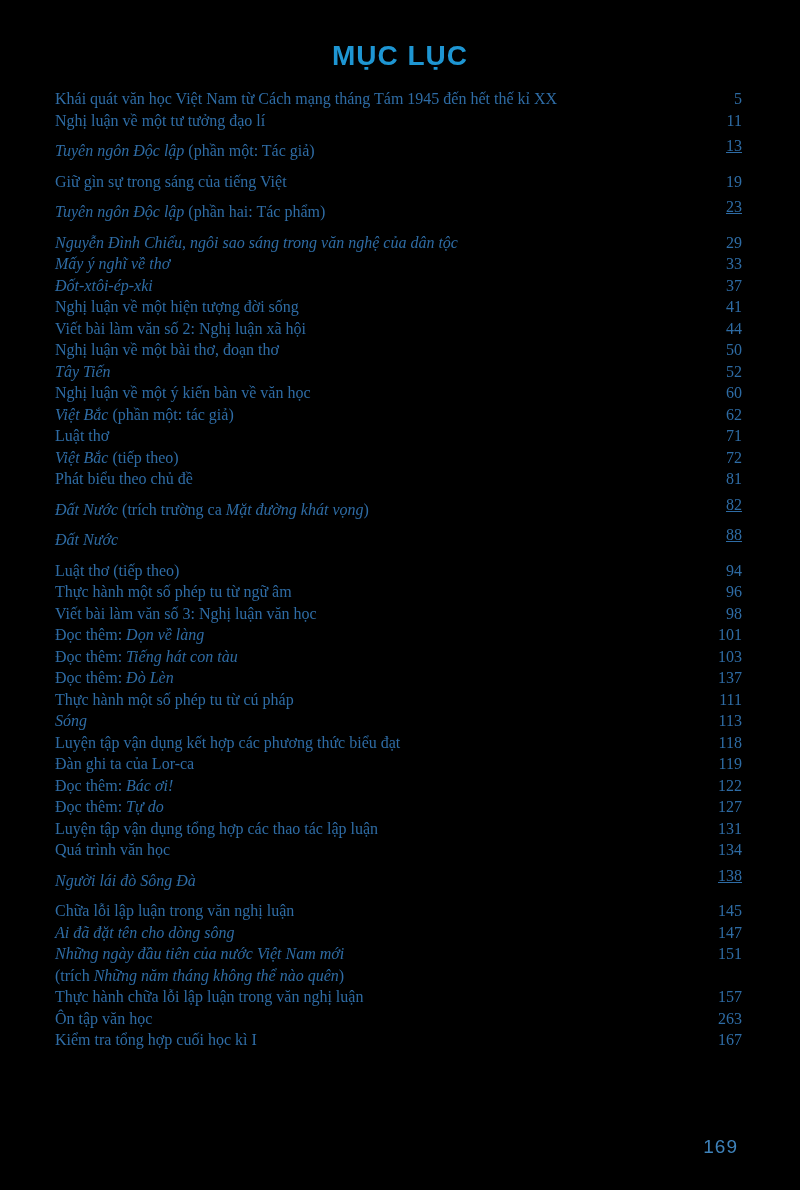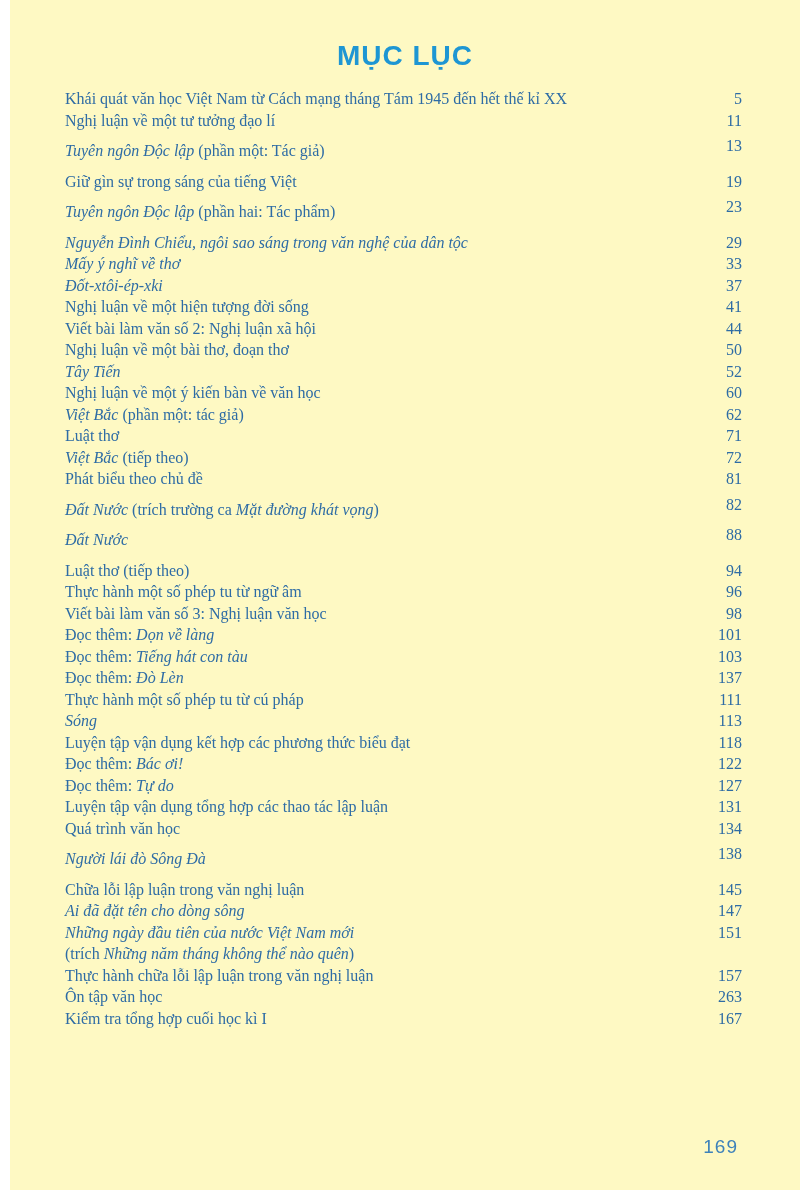--- a/index.html
+++ b/index.html
@@ -10,22 +10,21 @@
   body {
     width: 800px;
     height: 1190px;
     position: relative;
     overflow: hidden;
     font-family: "Liberation Serif", serif;
   }
   .page {
     position: absolute;
     inset: 0;
-    background: #fef9c3;
-    margin-left: 10px;
+    background: #000000;
   }
   .page-title {
     margin-top: 40px;
     text-align: center;
     font-family: "Liberation Sans", sans-serif;
     font-weight: 700;
     font-size: 28px;
     line-height: 32px;
     letter-spacing: 1px;
     color: #1e96d3;
@@ -53,20 +52,21 @@
     font-style: italic;
   }
   .toc-page {
     flex: 0 0 auto;
     min-width: 44px;
     text-align: right;
   }
   .toc-row.spaced .toc-page {
     position: relative;
     top: -5px;
+    text-decoration: underline;
   }
   .footer-page-number {
     position: absolute;
     top: 1136px;
     right: 62px;
     font-family: "Liberation Sans", sans-serif;
     font-size: 19px;
     letter-spacing: 1px;
     color: #3e82ba;
   }
@@ -184,20 +184,24 @@
       </div>
       <div class="toc-row">
         <div class="toc-title"><span class="it">Sóng</span></div>
         <div class="toc-page">113</div>
       </div>
       <div class="toc-row">
         <div class="toc-title"><span>Luyện tập vận dụng kết hợp các phương thức biểu đạt</span></div>
         <div class="toc-page">118</div>
       </div>
       <div class="toc-row">
+        <div class="toc-title"><span>Đàn ghi ta của Lor-ca</span></div>
+        <div class="toc-page">119</div>
+      </div>
+      <div class="toc-row">
         <div class="toc-title"><span>Đọc thêm: </span><span class="it">Bác ơi!</span></div>
         <div class="toc-page">122</div>
       </div>
       <div class="toc-row">
         <div class="toc-title"><span>Đọc thêm: </span><span class="it">Tự do</span></div>
         <div class="toc-page">127</div>
       </div>
       <div class="toc-row">
         <div class="toc-title"><span>Luyện tập vận dụng tổng hợp các thao tác lập luận</span></div>
         <div class="toc-page">131</div>

